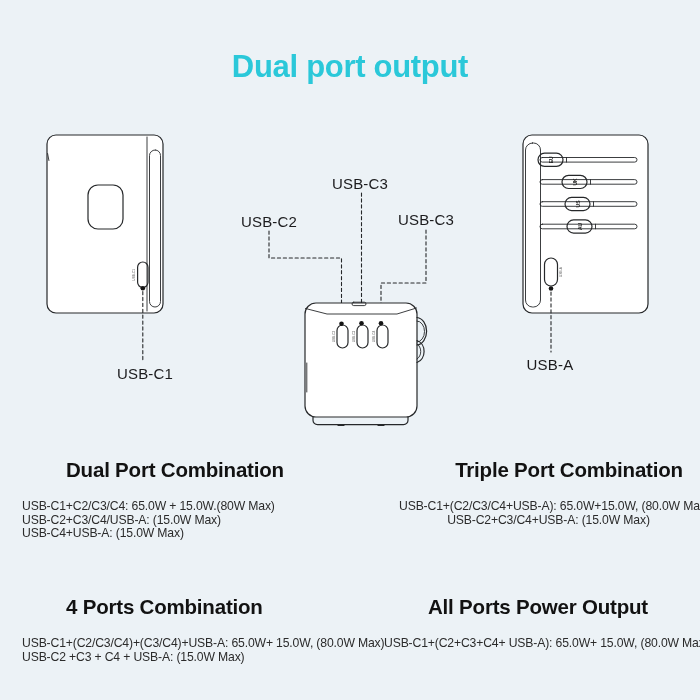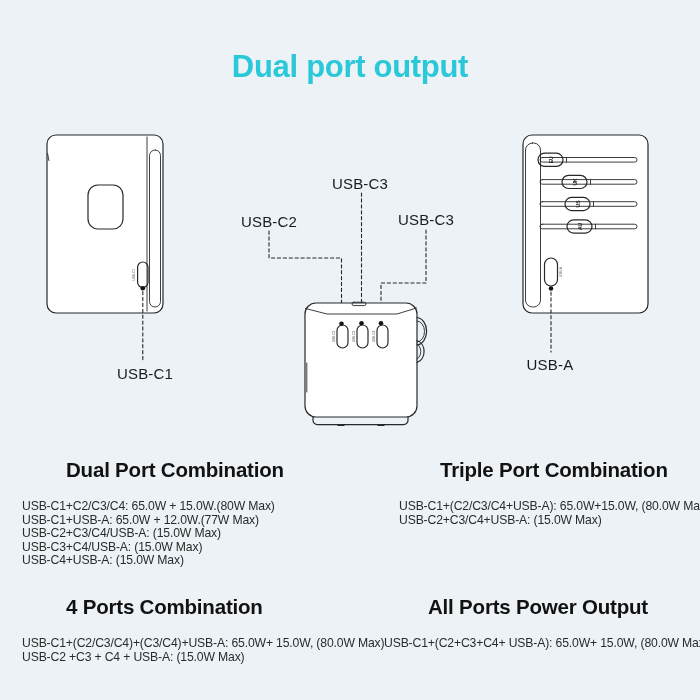--- a/index.html
+++ b/index.html
@@ -101,28 +101,26 @@
   <div class="callout" style="left:145px;top:365px;">USB-C1</div>
   <div class="callout" style="left:269px;top:213px;">USB-C2</div>
   <div class="callout" style="left:360px;top:175px;">USB-C3</div>
   <div class="callout" style="left:426px;top:211px;">USB-C3</div>
   <div class="callout" style="left:550px;top:356px;">USB-A</div>
 
   <div class="sec" style="left:22px;top:458px;width:365px;">
     <div class="heading">Dual Port Combination</div>
     <div class="lines">
       <div>USB-C1+C2/C3/C4: 65.0W + 15.0W.(80W Max)</div>
-      <div>USB-C1+USB-A: 65.0W + 12.0W.(77W Max)</div>
       <div>USB-C2+C3/C4/USB-A: (15.0W Max)</div>
-      <div>USB-C3+C4/USB-A: (15.0W Max)</div>
       <div>USB-C4+USB-A: (15.0W Max)</div>
     </div>
   </div>
 
-  <div class="sec" style="left:396px;top:458px;width:302px;">
+  <div class="sec" style="left:396px;top:458px;width:302px;text-align:center;">
     <div class="heading">Triple Port Combination</div>
     <div class="lines" style="padding-left:3px;">
       <div>USB-C1+(C2/C3/C4+USB-A): 65.0W+15.0W, (80.0W Max)</div>
       <div>USB-C2+C3/C4+USB-A: (15.0W Max)</div>
     </div>
   </div>
 
   <div class="sec" style="left:22px;top:595px;width:380px;">
     <div class="heading">4 Ports Combination</div>
     <div class="lines">

